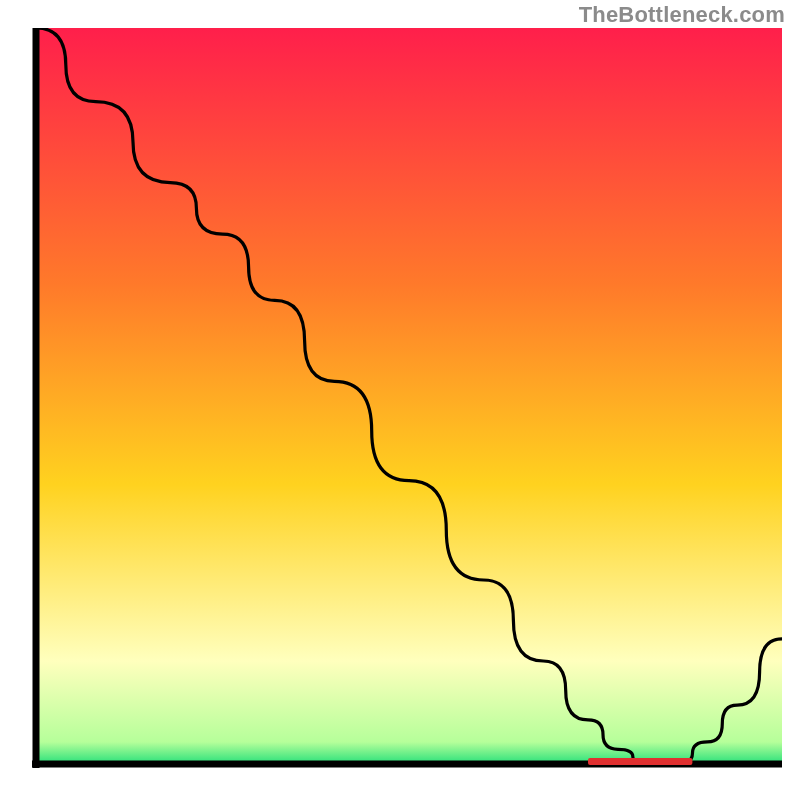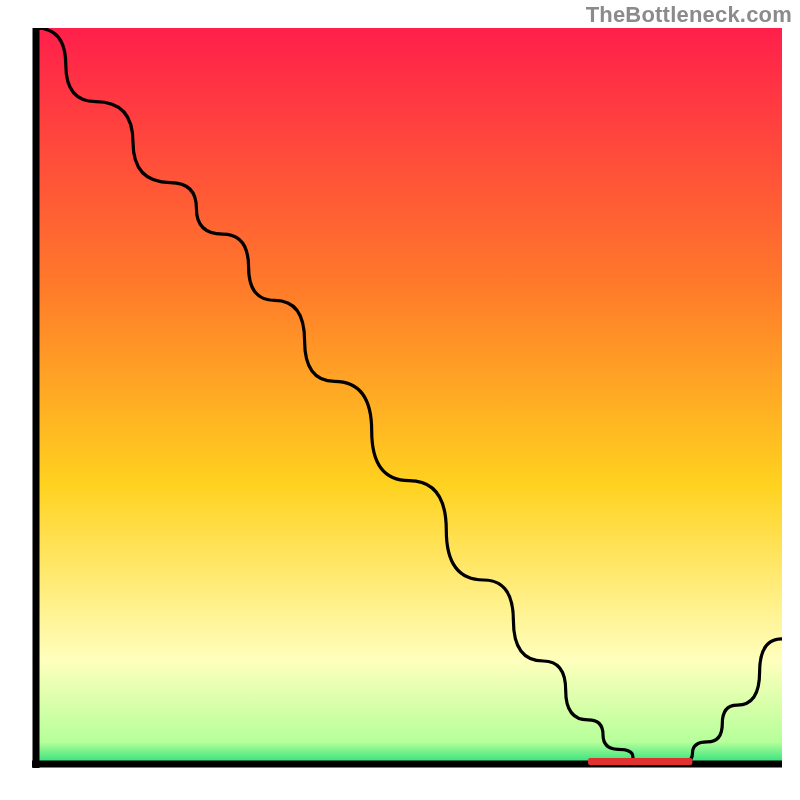--- a/index.html
+++ b/index.html
@@ -11,21 +11,21 @@
     overflow: hidden;
   }
   .container {
     position: relative;
     width: 800px;
     height: 800px;
   }
   .watermark {
     position: absolute;
     top: 2px;
-    right: 8px;
+    right: 15px;
     font-family: Arial, Helvetica, sans-serif;
     font-size: 22px;
     font-weight: 600;
     color: #8b8b8b;
     letter-spacing: 0.2px;
   }
   .plot-area {
     position: absolute;
     left: 32px;
     top: 28px;

